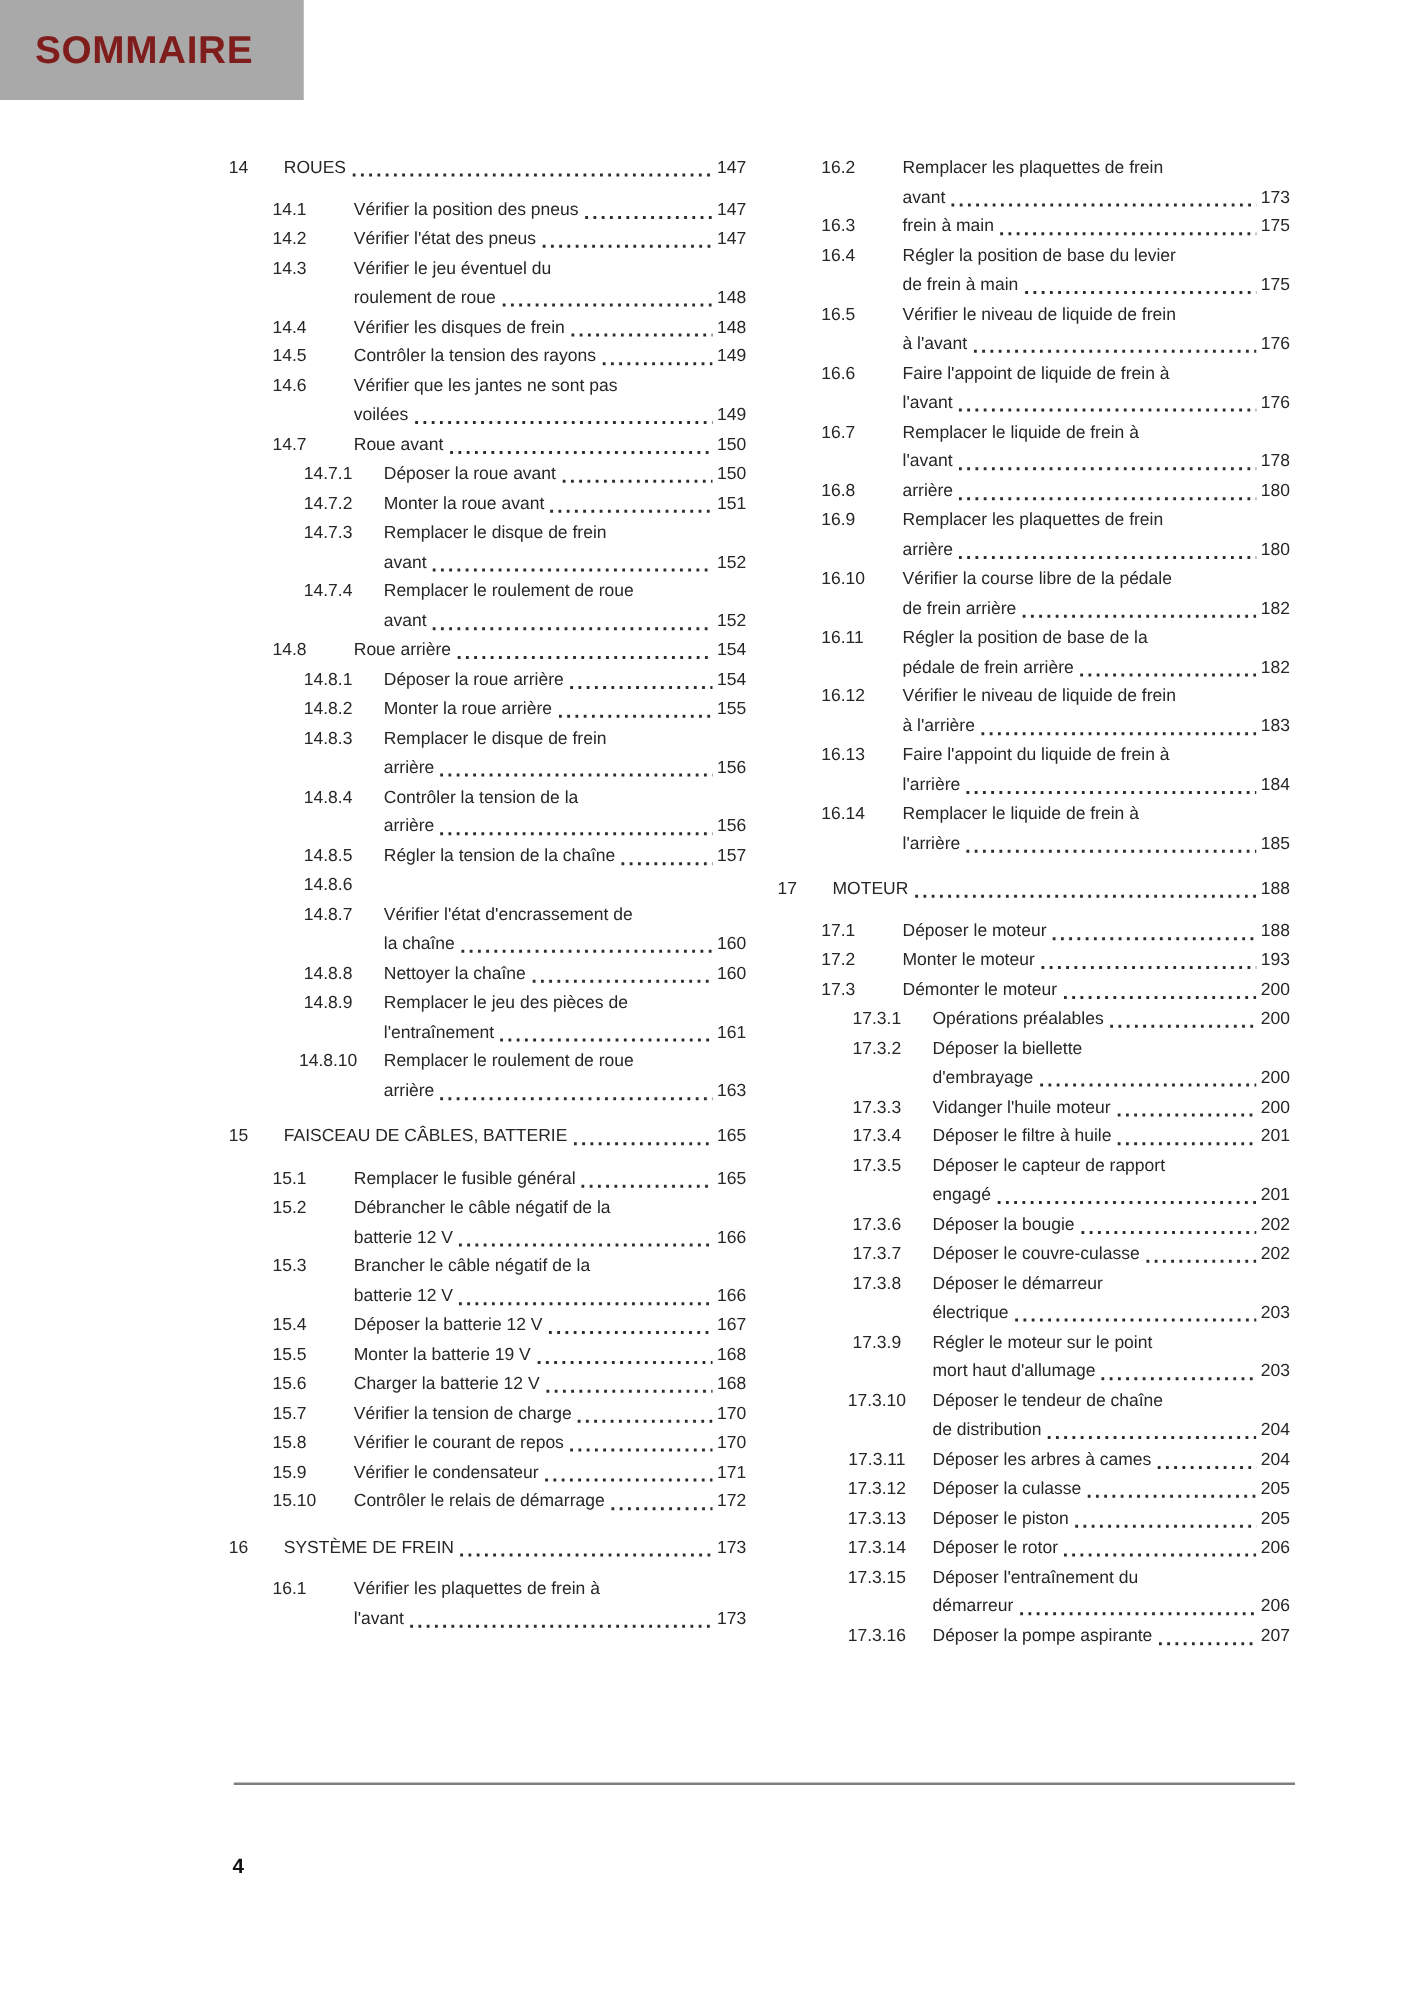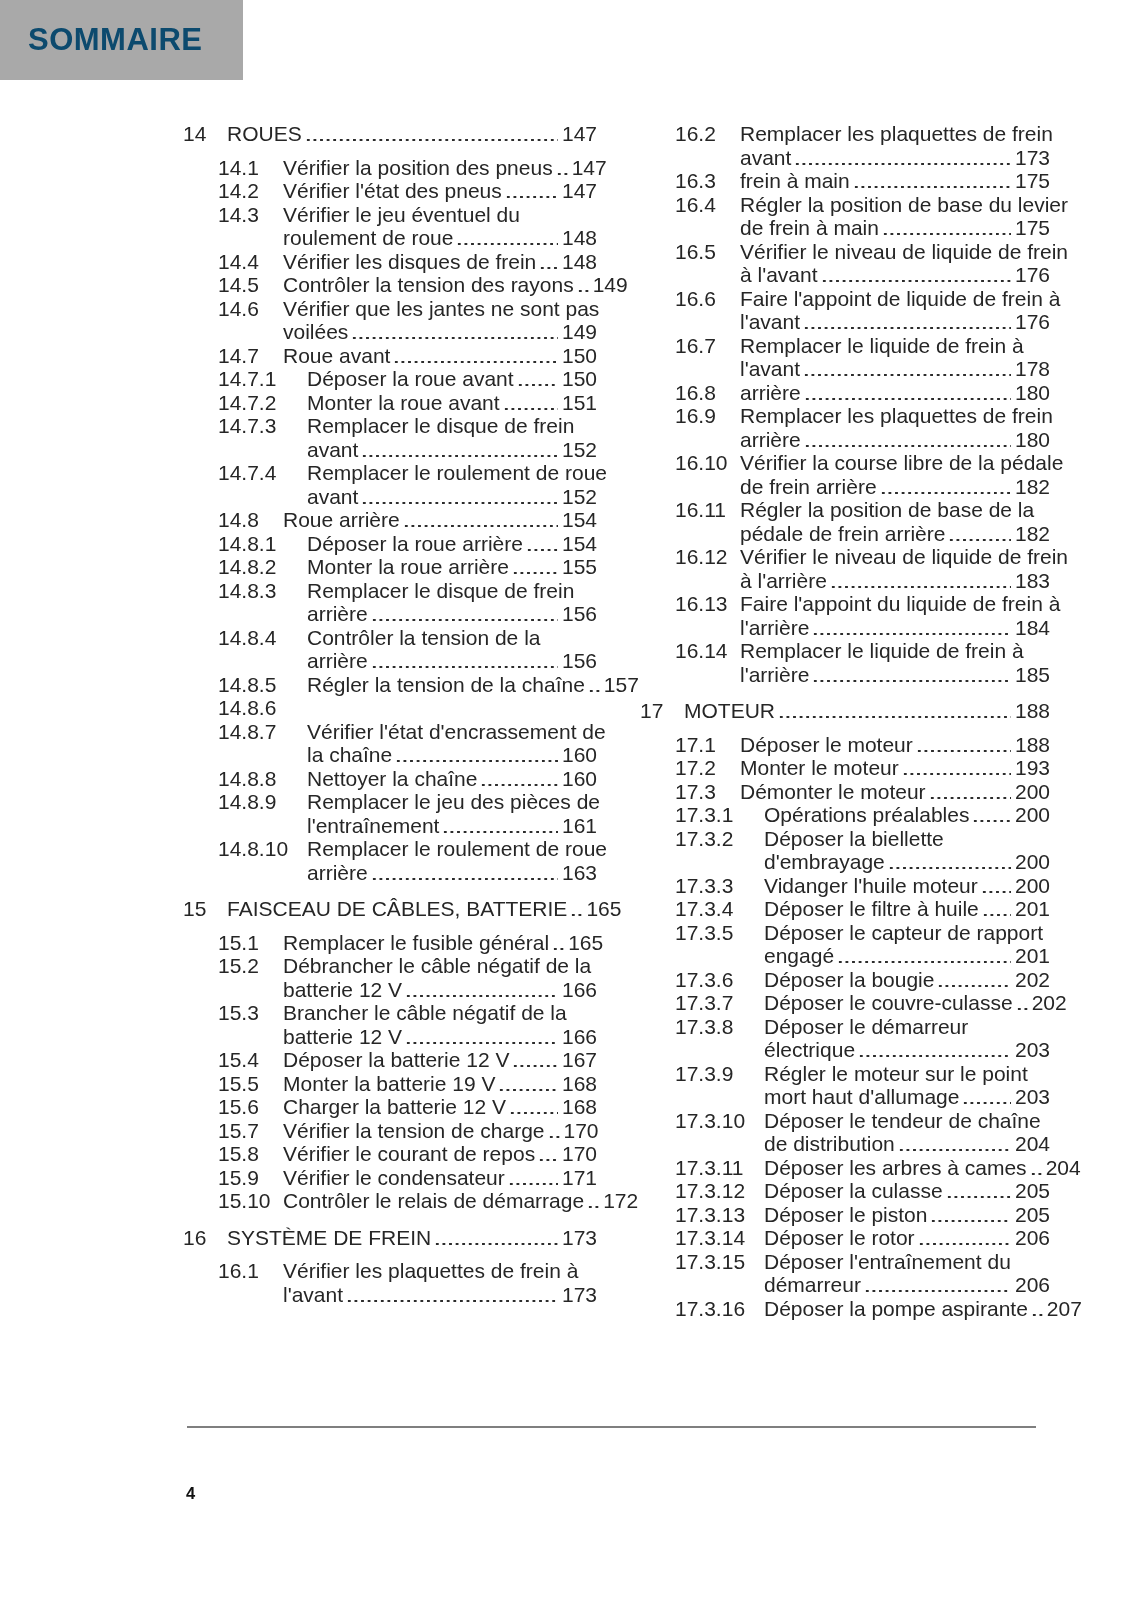--- a/index.html
+++ b/index.html
@@ -12,41 +12,41 @@
     overflow: hidden;
   }
 
   .header-box {
     position: absolute; left: 0; top: 0;
     width: 243px; height: 80px;
     background: #a9a9a9;
     display: flex; align-items: center;
   }
   .header-title {
-    font-size: 31px; font-weight: bold; color: #0c4a6e;
+    font-size: 31px; font-weight: bold; color: #7f1d1d;
     padding-left: 28px; letter-spacing: 0.5px;
     white-space: nowrap;
   }
 
   .col {
     position: absolute; top: 122px;
-    font-size: 21px; line-height: 23.5px;
+    font-size: 14px; line-height: 23.5px;
   }
   .col-left  { left: 183px; width: 414px; }
-  .col-right { left: 640px; width: 410px; }
+  .col-right { left: 622px; width: 410px; }
 
   .entry { display: flex; }
   .entry.level-1 { margin: 13px 0 10px 0; }
   .col .entry.level-1:first-child { margin-top: 0; }
   .entry.level-2, .entry.level-3 { padding-left: 35px; }
 
   .num { flex: 0 0 auto; }
   .level-1 > .num { width: 44px; }
   .level-2 > .num { width: 65px; }
-  .level-3 > .num { width: 89px; }
+  .level-3 > .num { width: 89px; text-align: center; }
 
   .body { flex: 1 1 auto; min-width: 0; display: flex; flex-direction: column; }
   .line { display: flex; white-space: nowrap; }
   .dots {
     flex: 1 1 auto; min-width: 12px;
     align-self: flex-end;
     height: 4px;
     margin: 0 4px 3.5px 3px;
     background-image: radial-gradient(circle, #2c2c2c 1.15px, rgba(0,0,0,0) 1.5px);
     background-size: 6.6px 4px;

